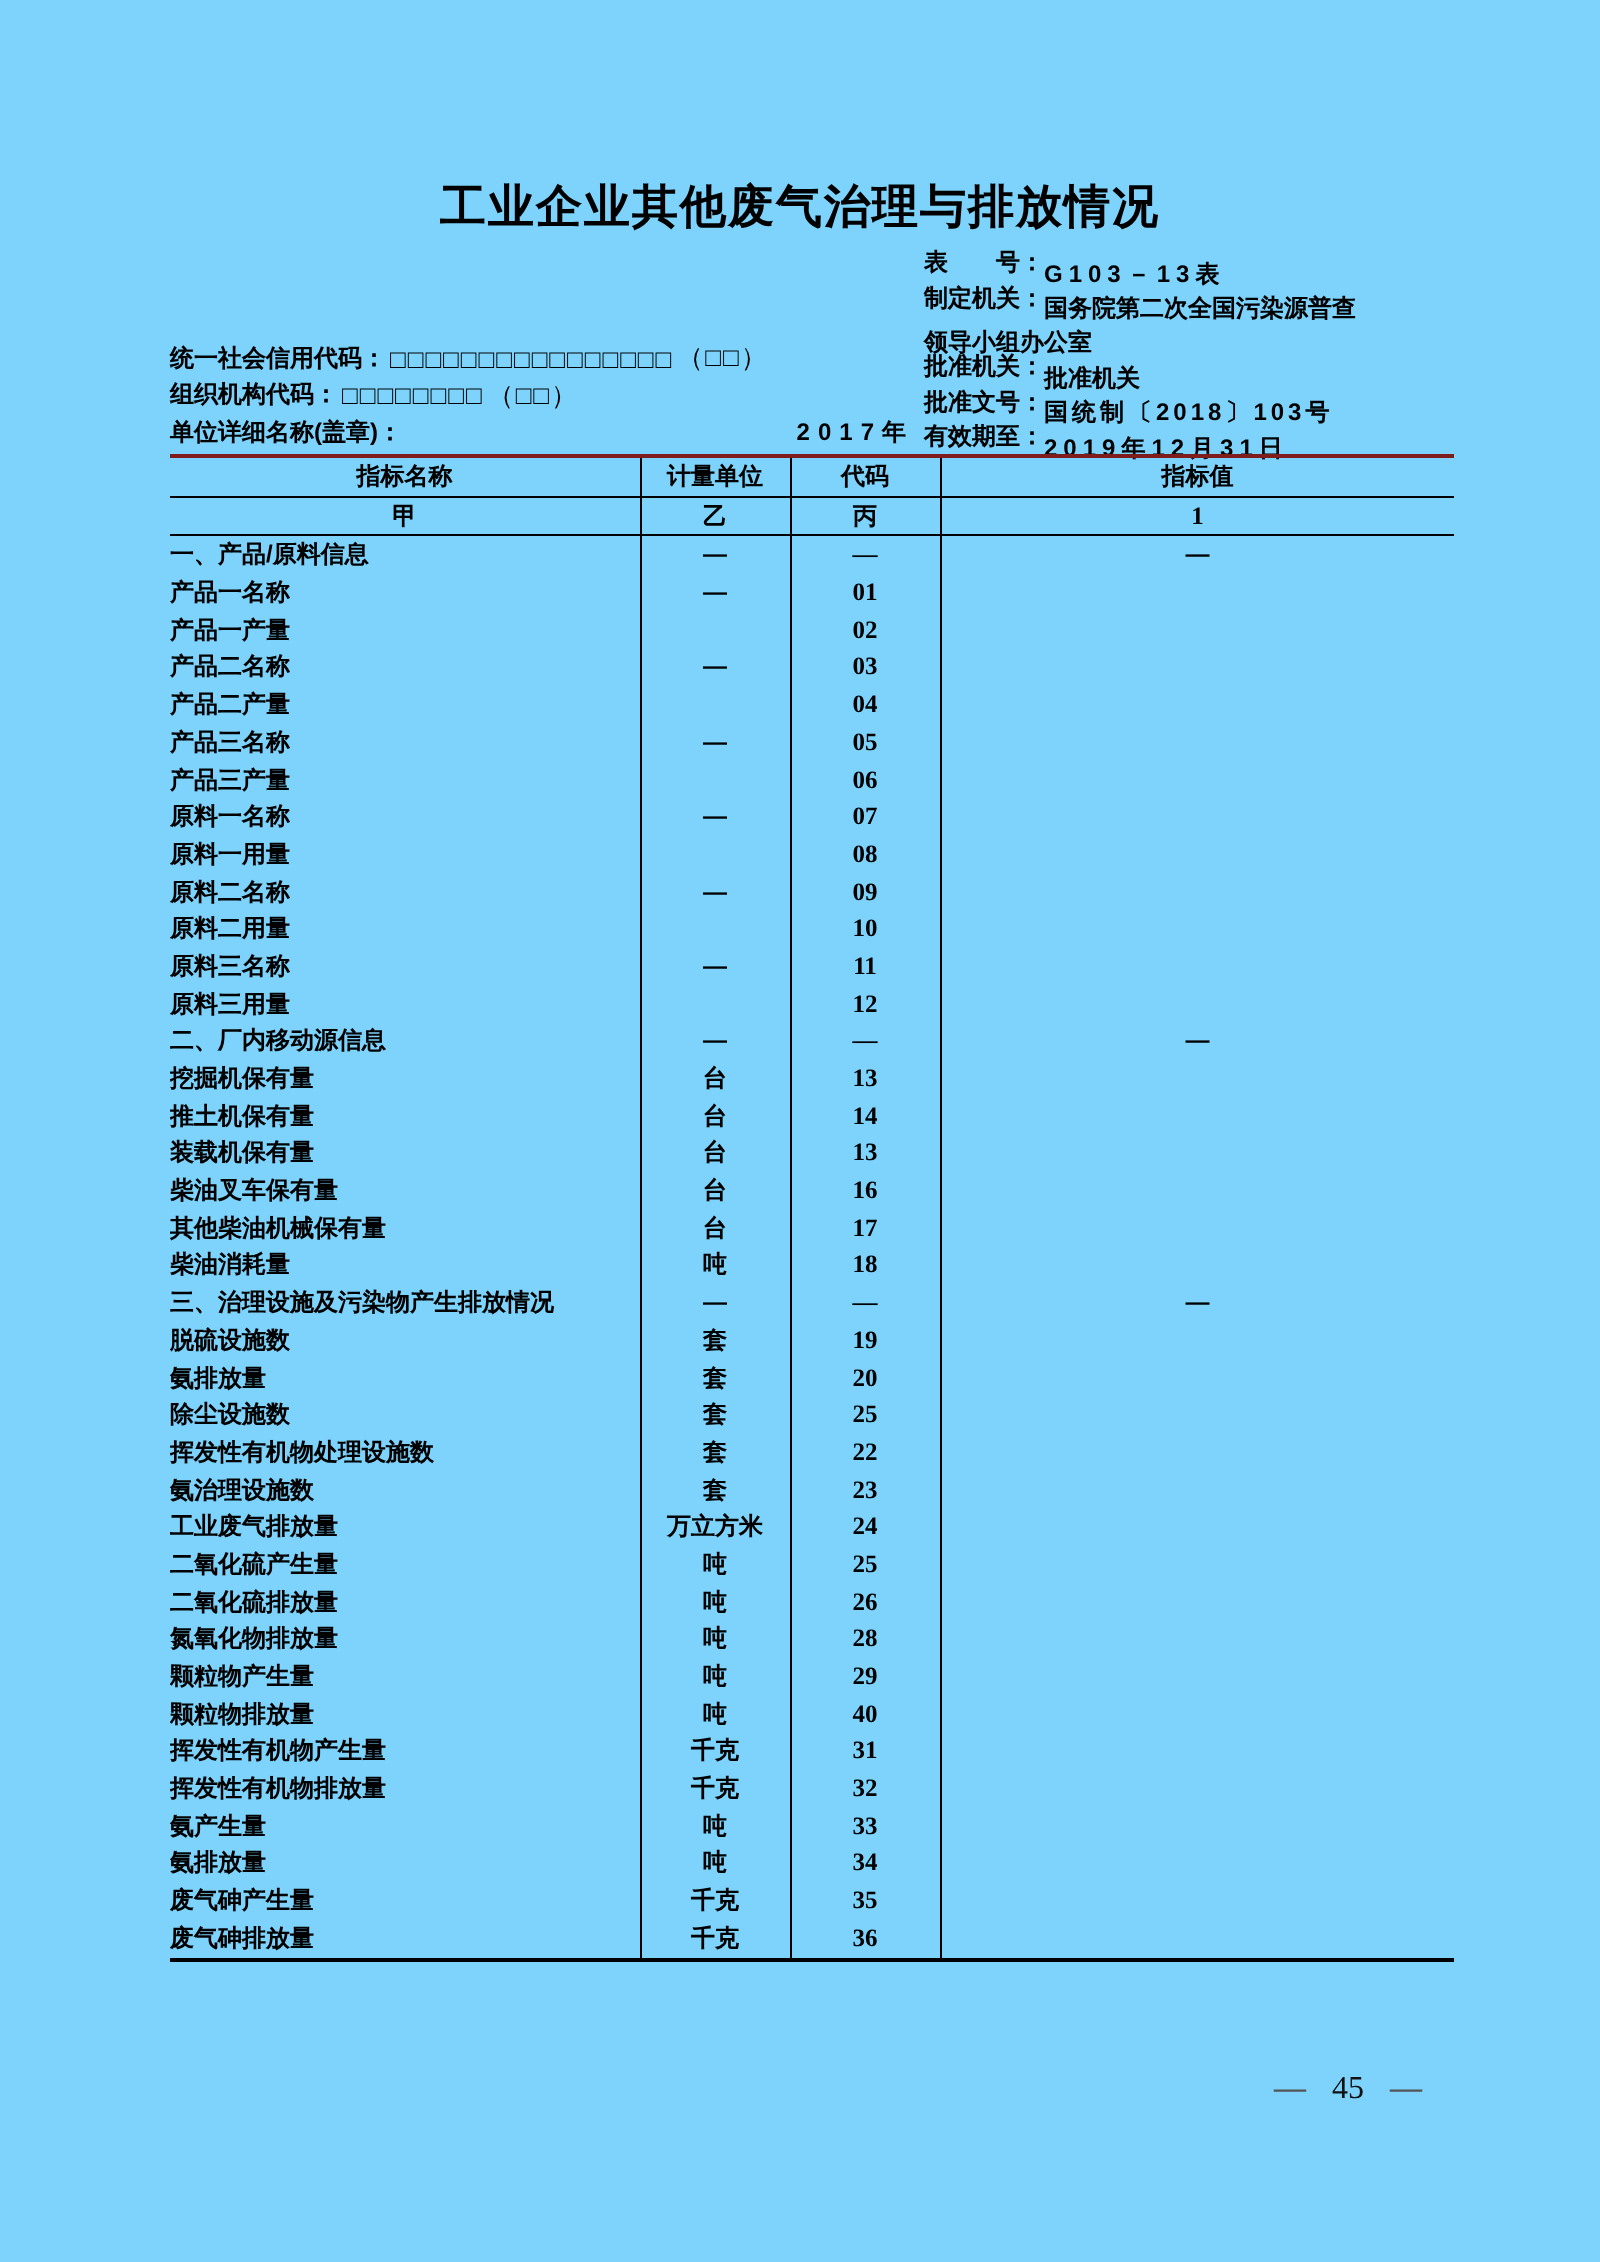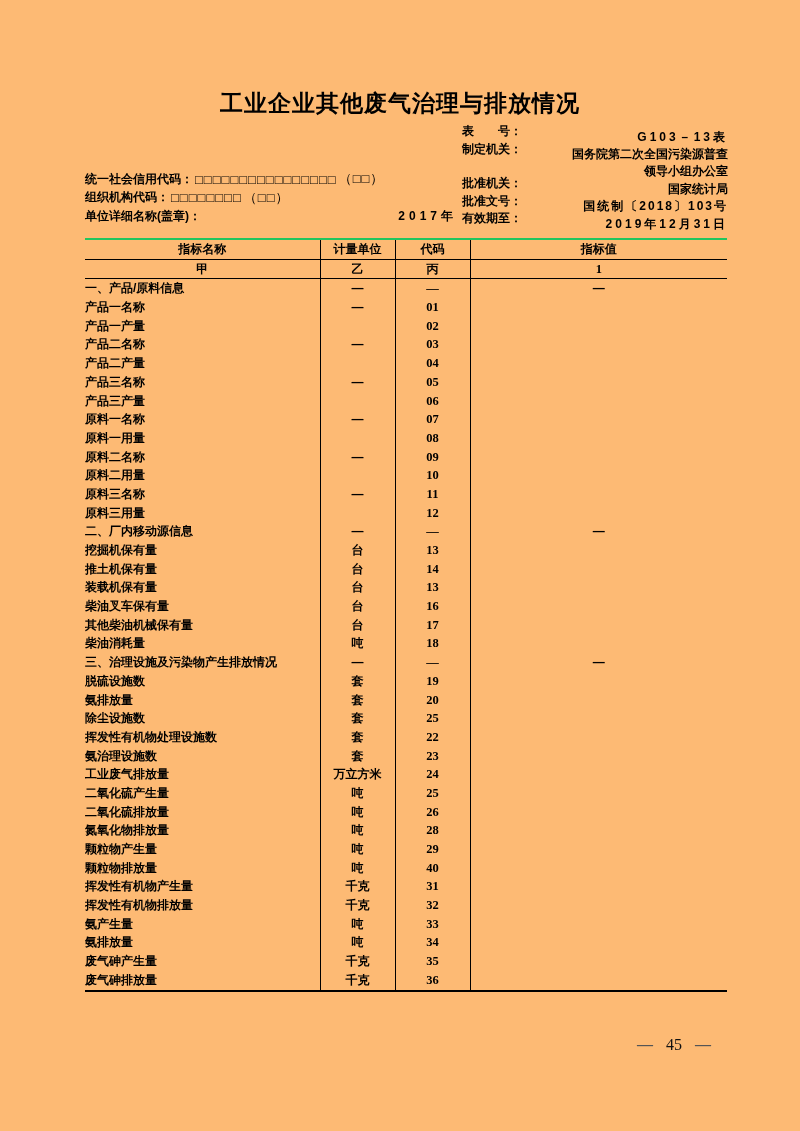--- a/index.html
+++ b/index.html
@@ -1,20 +1,20 @@
 <!DOCTYPE html>
 <html><head>
 <meta charset="utf-8">
 <style>
   html,body { margin:0; padding:0; background:#e8e8e8; }
   .page {
     position:relative;
     width:800px; height:1131px;
     margin:0 auto;
-    background:#fdba74;
+    background:#7dd3fc;
     color:#000;
     font-family:"Liberation Sans", sans-serif;
     overflow:hidden;
   }
   .doc-title {
     position:absolute; top:88px; left:0; right:0;
     text-align:center;
     font-family:"Liberation Serif", serif;
     font-size:23px; font-weight:bold;
     letter-spacing:1px;
@@ -22,40 +22,40 @@
   
   .meta-right {
     position:absolute; left:462px; top:123px; width:266px;
     font-size:12px; font-weight:bold;
   }
   .meta-right .mrow {
     display:flex; justify-content:space-between; align-items:center;
     height:17.4px; white-space:nowrap;
   }
   .meta-right .mlabel { text-align:center; }
-  .meta-right .mvalue { text-align:right; flex:1;margin-top:11px; }
+  .meta-right .mvalue { flex:1;margin-top:11px; }
   .sp2 { letter-spacing:2px; }
   .sp3 { letter-spacing:3px; }
   .meta-left {
     position:absolute; left:85px; top:170px; width:372px;
     font-size:12px; font-weight:bold;
   }
   .meta-left .mrow {
     display:flex; align-items:center; height:18.6px; white-space:nowrap;
   }
   .boxes {
     font-weight:normal; font-size:13px; letter-spacing:1px; margin-left:2px;
   }
   .year-right { flex:1; text-align:right; letter-spacing:4px; }
   
   table.form {
-    position:absolute; left:85px; top:238px;
+    position:absolute; left:85px; top:227px;
     width:642px; table-layout:fixed;
     border-collapse:collapse;
-    border-top:2px solid #22c55e;
+    border-top:2px solid #7f1d1d;
     border-bottom:2px solid #000;
     font-size:12px;
   }
   table.form th, table.form td {
     padding:0; height:18.68px; line-height:18.68px;
     font-weight:bold; overflow:hidden; white-space:nowrap;
   }
   table.form th { border-bottom:1px solid #000; text-align:center; }
   .bcol { border-right:1px solid #000; }
   td.c-name { text-align:left; padding-left:18px; }
@@ -88,21 +88,21 @@
     <div class="mrow">
       <span class="mlabel">制定机关：</span>
       <span class="mvalue">国务院第二次全国污染源普查</span>
     </div>
     <div class="mrow">
       <span class="mlabel"></span>
       <span class="mvalue">领导小组办公室</span>
     </div>
     <div class="mrow">
       <span class="mlabel">批准机关：</span>
-      <span class="mvalue">国家统计局</span>
+      <span class="mvalue">批准机关</span>
     </div>
     <div class="mrow">
       <span class="mlabel">批准文号：</span>
       <span class="mvalue sp2">国统制〔2018〕103号</span>
     </div>
     <div class="mrow">
       <span class="mlabel">有效期至：</span>
       <span class="mvalue sp3">2019年12月31日</span>
     </div>
   </div>

